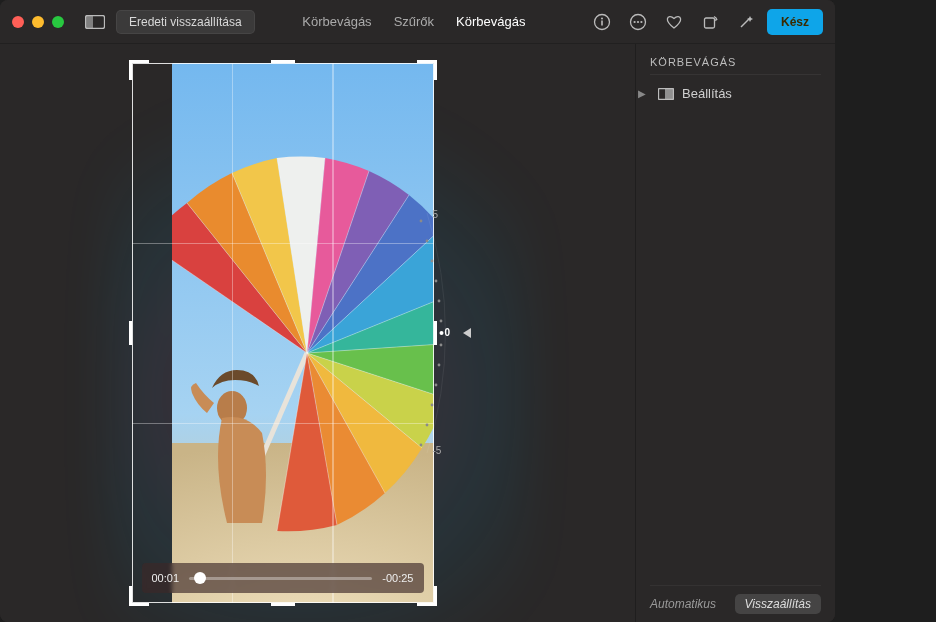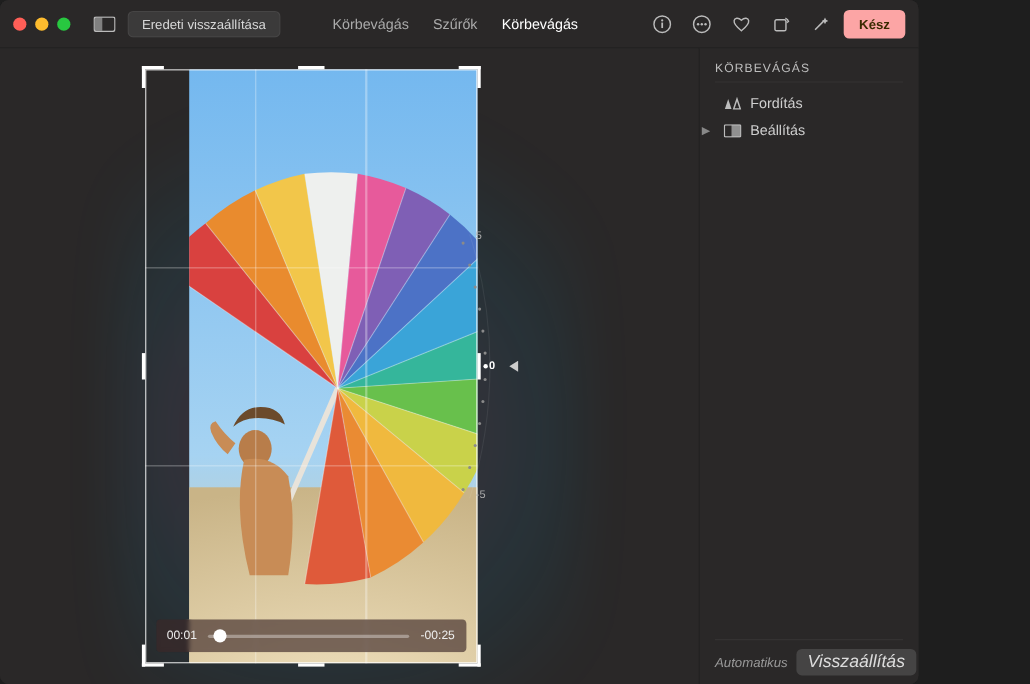--- a/index.html
+++ b/index.html
@@ -61,21 +61,21 @@
   .right-icons { display: flex; gap: 6px; margin-left: 14px; align-items: center; }
   .icbtn {
     width: 30px; height: 26px;
     display: flex; align-items: center; justify-content: center;
     color: #bbb;
     border-radius: 5px;
   }
   .done-btn {
     height: 26px;
     padding: 0 14px;
-    background: #fca5a5;
+    background: #0ea5e9;
     color: #3a2a00;
     border-radius: 5px;
     font-weight: 600;
     font-size: 12px;
     display: flex; align-items: center;
   }
   
   .main {
     flex: 1; display: flex;
     min-height: 0;
@@ -187,21 +187,21 @@
   .side-foot {
     display:flex; gap:8px; align-items:center;
     padding-top:8px;
     border-top: 1px solid rgba(255,255,255,0.05);
     font-style: italic;
   }
   .footlink { color:#9a9a9a; font-size:12px; cursor:default; }
   .footbtn {
     margin-left:auto;
     background:#454444; color:#ddd;
-    padding:3px 10px; border-radius:5px; font-size:16px;
+    padding:3px 10px; border-radius:5px; font-size:12px;
   }
 </style>
 </head>
 <body>
 
 <div class="window">
 
   <div class="titlebar">
     <div class="traffic">
       <div class="dot red"></div>
@@ -384,28 +384,20 @@
         <span class="dial-label dl5">5</span>
         <span class="dial-label dl0">0</span>
         <span class="dial-label dln5">-5</span>
         <div class="dial-arrow"></div>
       </div>
     </div>
 
     <div class="sidebar">
       <div class="side-title">KÖRBEVÁGÁS</div>
 
-      <div class="side-row">
-        <span class="chev">&nbsp;</span>
-        <svg width="16" height="14" viewBox="0 0 16 14">
-          <path d="M1 12 L7 12 L4 3 Z" fill="#bcbcbc"></path>
-          <path d="M15 12 L9 12 L12 3 Z" fill="none" stroke="#bcbcbc" stroke-width="1.3"></path>
-        </svg>
-        <span>Fordítás</span>
-      </div>
 
       <div class="side-row">
         <span class="chev">▶</span>
         <svg width="16" height="12" viewBox="0 0 16 12">
           <rect x="0.5" y="0.5" width="15" height="11" rx="1" fill="none" stroke="#bcbcbc" stroke-width="1.3"></rect>
           <rect x="7" y="0.5" width="8.5" height="11" fill="#bcbcbc" opacity="0.7"></rect>
         </svg>
         <span>Beállítás</span>
       </div>
 

